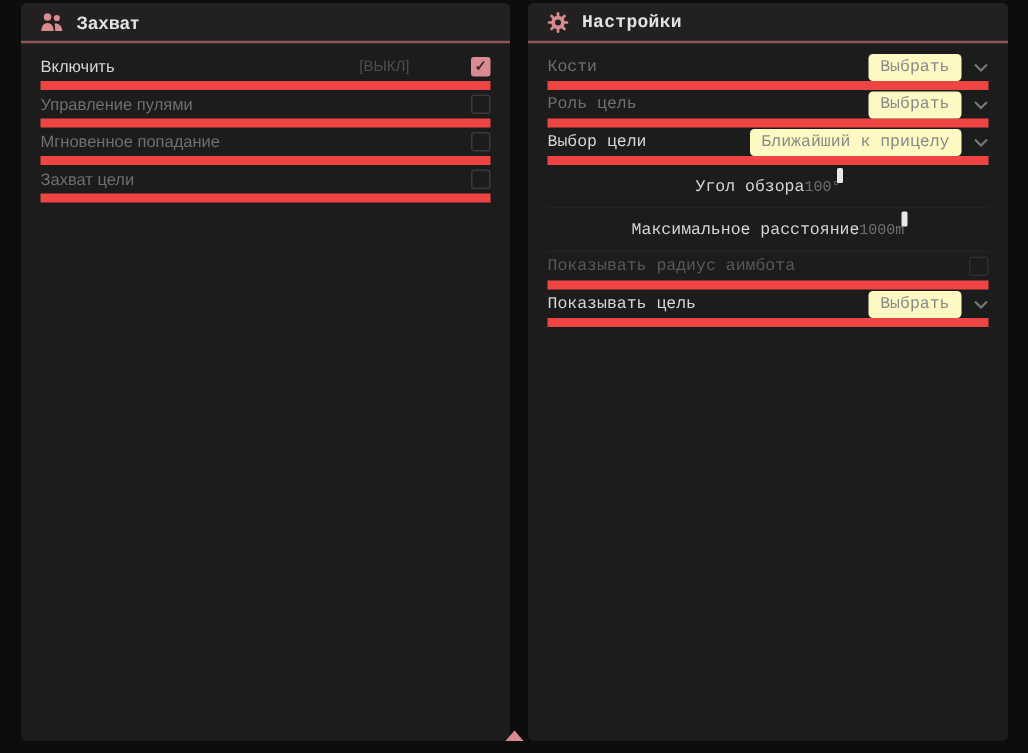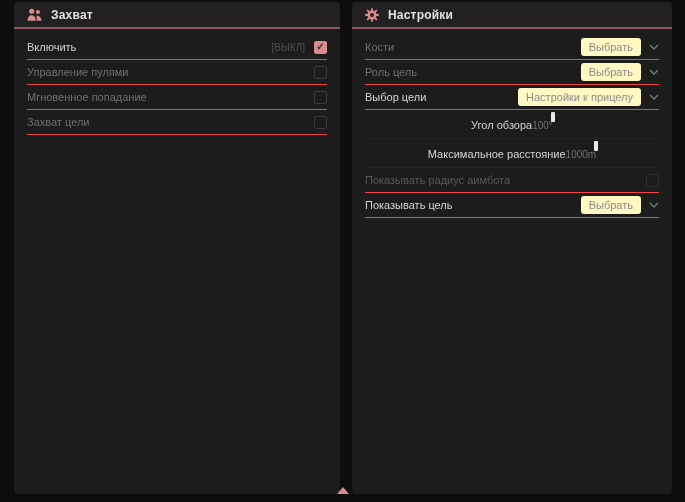--- a/index.html
+++ b/index.html
@@ -11,21 +11,21 @@
     overflow:hidden;
   }
   .panel {
     position:absolute;
     top:2px;
     height:492px;
     background:#1c1c1c;
     border-radius:4px;
   }
   .panel-left  { left:14px;  width:326px; }
-  .panel-right { left:352px; width:320px; }
+  .panel-right { left:352px; width:320px;font-family:Liberation Mono, monospace; }
   .panel-header {
     height:27px;
     display:flex;
     align-items:center;
     gap:9px;
     padding:0 13px;
     background:#232021;
     border-radius:4px 4px 0 0;
     border-bottom:2px solid #8d565b;
   }
@@ -34,21 +34,22 @@
     font-size:12px;
     font-weight:bold;
     letter-spacing:0.2px;
   }
   .panel-body { padding:6px 13px 0 13px; }
 
   .row {
     display:flex;
     align-items:center;
     height:25px;
-    border-bottom:1px solid #ef4444;
+    border-bottom:6px solid #ef4444;
+    gap:32px;
   }
   .row .label { flex:1; font-size:11px; color:#6f6f6f; }
   .row .label.bright { color:#d5d5d5; }
   .row .label.dim2   { color:#585858; }
 
   .keybind { font-size:10px; color:#4e4e4e; margin-right:9px; }
 
   .checkbox {
     width:13px; height:13px;
     border:1px solid #3a3a3a;
@@ -196,21 +197,21 @@
           <svg width="10" height="6" viewBox="0 0 10 6" fill="none" stroke="#7a7a7a" stroke-width="1.4">
               <path d="M1 1 L5 5 L9 1"></path>
             </svg>
         </span>
       </span>
     </div>
 
     <div class="row">
       <span class="label bright">Выбор цели</span>
       <span class="select-ctl">
-        <span class="select-value">Настройки к прицелу</span>
+        <span class="select-value">Ближайший к прицелу</span>
         <span class="chevron">
           <svg width="10" height="6" viewBox="0 0 10 6" fill="none" stroke="#7a7a7a" stroke-width="1.4">
               <path d="M1 1 L5 5 L9 1"></path>
             </svg>
         </span>
       </span>
     </div>
 
     <div class="slider-row">
       <div class="slider-line">

